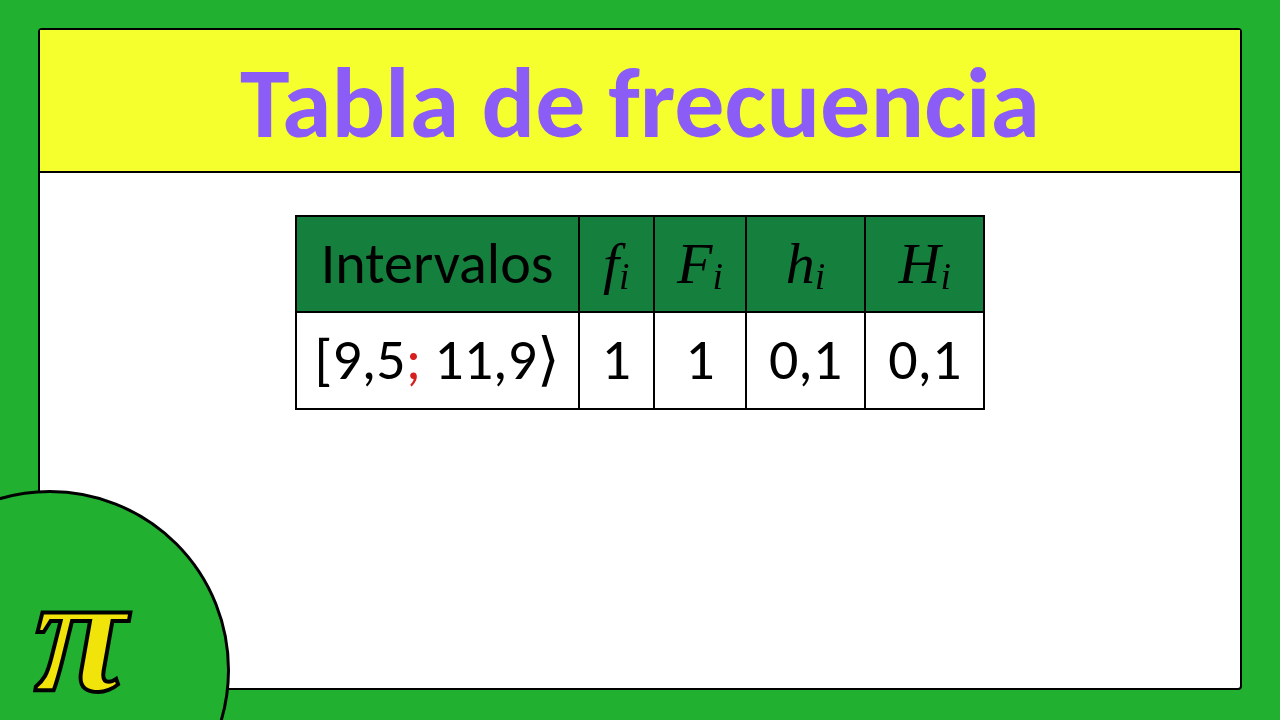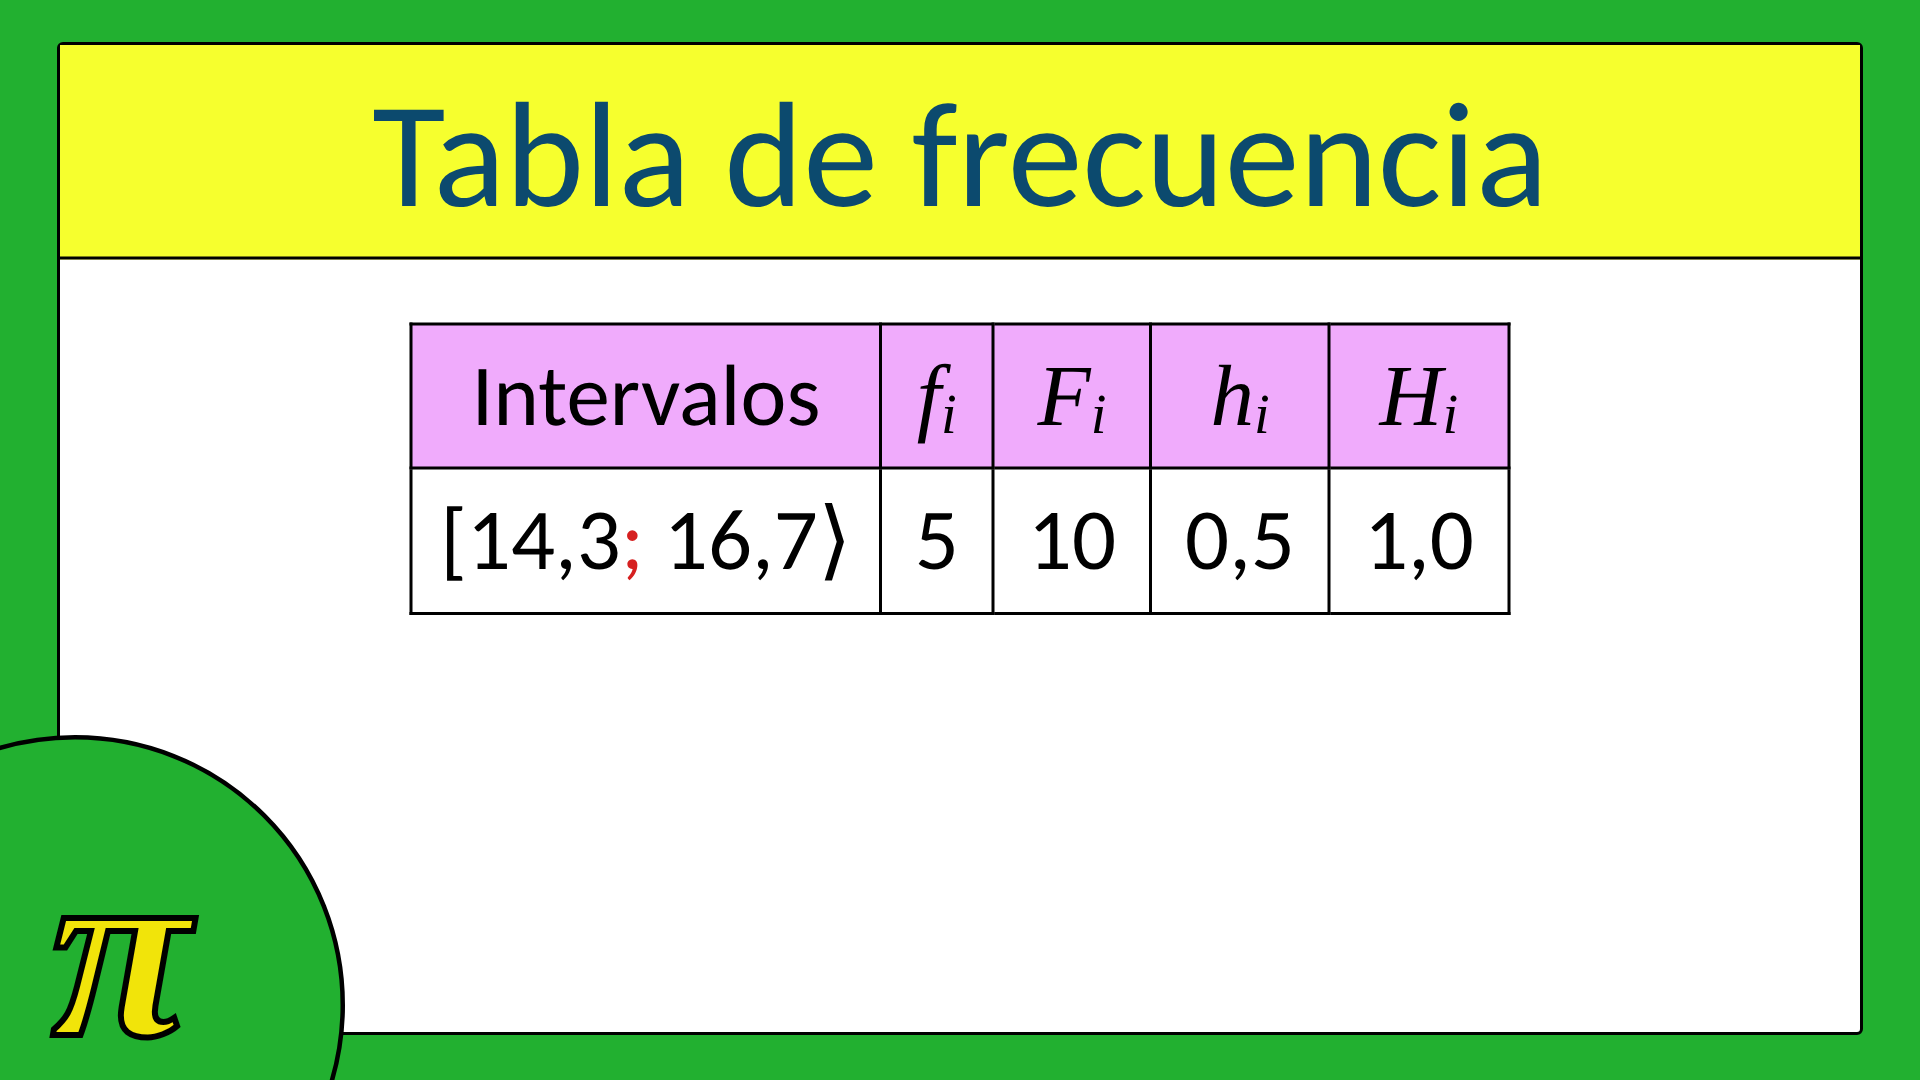--- a/index.html
+++ b/index.html
@@ -16,24 +16,24 @@
     width: 1204px;
     height: 662px;
     background: #ffffff;
     border: 2px solid #000;
     border-radius: 4px;
   }
   .title-band {
     background: #f6ff2e;
     border-bottom: 2px solid #000;
     text-align: center;
-    font-weight: 400;
+    font-weight: 700;
     font-size: 100px;
     line-height: 1.35;
-    color: #0c4a6e;
+    color: #8b5cf6;
     letter-spacing: 0px;
     padding-top: 6px;
   }
   .table-wrap {
     display: flex;
     justify-content: center;
     margin-top: 42px;
   }
   table.freq {
     border-collapse: collapse;
@@ -42,21 +42,21 @@
   }
   table.freq th, table.freq td {
     border: 2px solid #000;
     padding: 8px 22px;
     text-align: center;
     font-weight: 400;
     line-height: 1.35;
     white-space: nowrap;
   }
   table.freq th {
-    background: #f0abfc;
+    background: #15803d;
     font-weight: 400;
     font-style: normal;
     margin-left: 16px;
   }
   table.freq td.interval { text-align: left; padding-left: 18px; padding-right: 18px; }
   .mathvar { font-style: italic; font-family: "Cambria Math", "Times New Roman", serif; }
   .sub { font-style: italic; font-size: 0.65em; vertical-align: -0.15em; font-family: "Cambria Math", "Times New Roman", serif; }
   .semi { color: #d62020; }
 
   
@@ -104,25 +104,25 @@
         <tr>
           <th>Intervalos</th>
           <th><span class="mathvar">f</span><span class="sub">i</span></th>
           <th><span class="mathvar">F</span><span class="sub">i</span></th>
           <th><span class="mathvar">h</span><span class="sub">i</span></th>
           <th><span class="mathvar">H</span><span class="sub">i</span></th>
         </tr>
       </thead>
       <tbody>
         <tr>
-          <td class="interval"><span>[14,3</span><span class="semi">;</span><span> 16,7⟩</span></td>
-          <td>5</td>
-          <td>10</td>
-          <td>0,5</td>
-          <td>1,0</td>
+          <td class="interval"><span>[9,5</span><span class="semi">;</span><span> 11,9⟩</span></td>
+          <td>1</td>
+          <td>1</td>
+          <td>0,1</td>
+          <td>0,1</td>
         </tr>
       </tbody>
     </table>
   </div>
 </div>
 
 <div class="pi-badge">
   <div class="pi-arc"></div>
   <div class="pi-glyph">π</div>
 </div>

